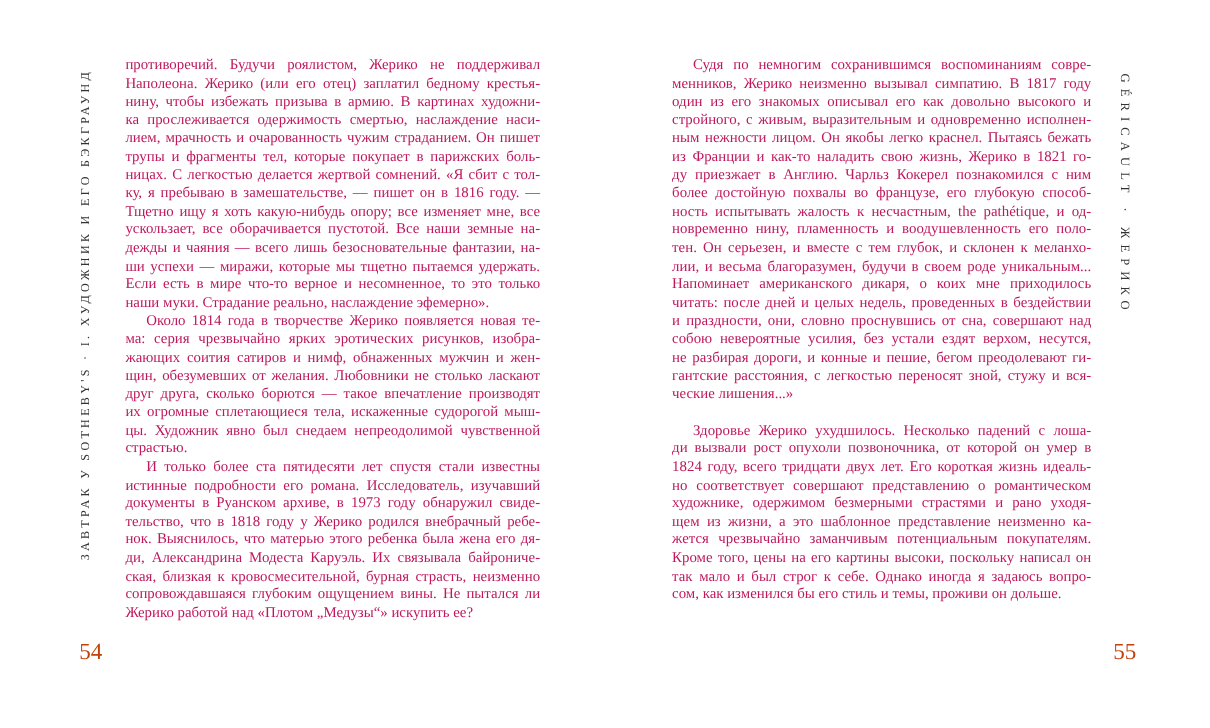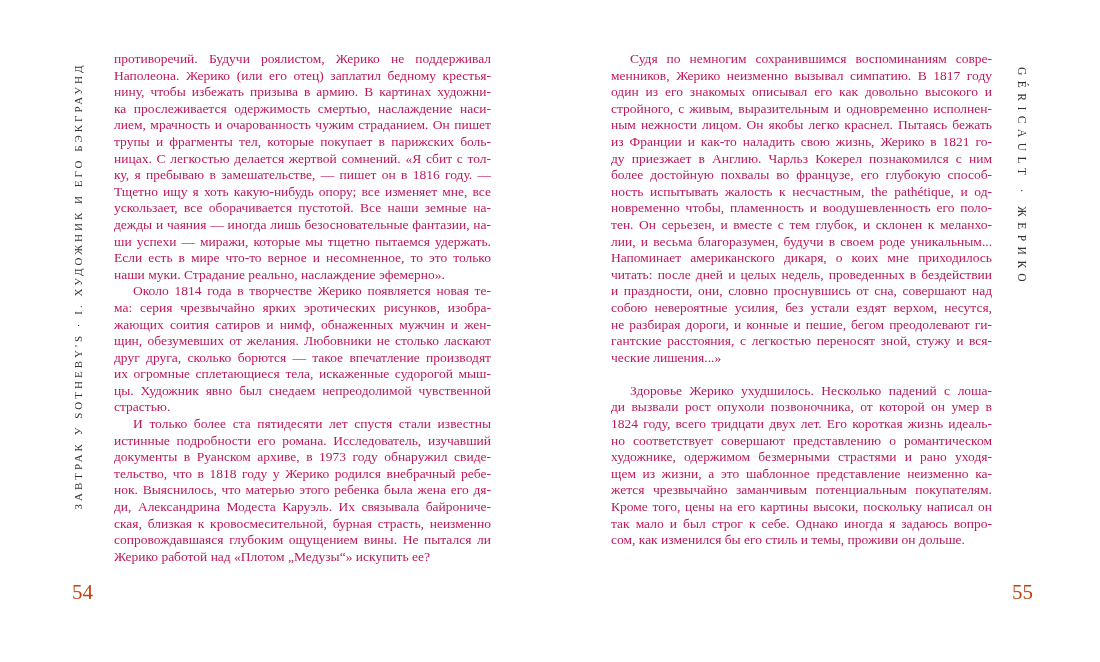--- a/index.html
+++ b/index.html
@@ -77,21 +77,21 @@
         <div class="line">противоречий. Будучи роялистом, Жерико не поддерживал</div>
         <div class="line">Наполеона. Жерико (или его отец) заплатил бедному крестья-</div>
         <div class="line">нину, чтобы избежать призыва в армию. В картинах художни-</div>
         <div class="line">ка прослеживается одержимость смертью, наслаждение наси-</div>
         <div class="line">лием, мрачность и очарованность чужим страданием. Он пишет</div>
         <div class="line">трупы и фрагменты тел, которые покупает в парижских боль-</div>
         <div class="line">ницах. С легкостью делается жертвой сомнений. «Я сбит с тол-</div>
         <div class="line">ку, я пребываю в замешательстве, — пишет он в 1816 году. —</div>
         <div class="line">Тщетно ищу я хоть какую-нибудь опору; все изменяет мне, все</div>
         <div class="line">ускользает, все оборачивается пустотой. Все наши земные на-</div>
-        <div class="line">дежды и чаяния — иногда лишь безосновательные фантазии, на-</div>
+        <div class="line">дежды и чаяния — всего лишь безосновательные фантазии, на-</div>
         <div class="line">ши успехи — миражи, которые мы тщетно пытаемся удержать.</div>
         <div class="line">Если есть в мире что-то верное и несомненное, то это только</div>
         <div class="line last">наши муки. Страдание реально, наслаждение эфемерно».</div>
       </div>
       <div class="paragraph indent">
         <div class="line">Около 1814 года в творчестве Жерико появляется новая те-</div>
         <div class="line">ма: серия чрезвычайно ярких эротических рисунков, изобра-</div>
         <div class="line">жающих соития сатиров и нимф, обнаженных мужчин и жен-</div>
         <div class="line">щин, обезумевших от желания. Любовники не столько ласкают</div>
         <div class="line">друг друга, сколько борются — такое впечатление производят</div>
@@ -116,21 +116,21 @@
       <div class="paragraph indent">
         <div class="line">Судя по немногим сохранившимся воспоминаниям совре-</div>
         <div class="line">менников, Жерико неизменно вызывал симпатию. В 1817 году</div>
         <div class="line">один из его знакомых описывал его как довольно высокого и</div>
         <div class="line">стройного, с живым, выразительным и одновременно исполнен-</div>
         <div class="line">ным нежности лицом. Он якобы легко краснел. Пытаясь бежать</div>
         <div class="line">из Франции и как-то наладить свою жизнь, Жерико в 1821 го-</div>
         <div class="line">ду приезжает в Англию. Чарльз Кокерел познакомился с ним</div>
         <div class="line">более достойную похвалы во французе, его глубокую способ-</div>
         <div class="line">ность испытывать жалость к несчастным, the pathétique, и од-</div>
-        <div class="line">новременно чтобы, пламенность и воодушевленность его поло-</div>
+        <div class="line">новременно нину, пламенность и воодушевленность его поло-</div>
         <div class="line">тен. Он серьезен, и вместе с тем глубок, и склонен к меланхо-</div>
         <div class="line">лии, и весьма благоразумен, будучи в своем роде уникальным...</div>
         <div class="line">Напоминает американского дикаря, о коих мне приходилось</div>
         <div class="line">читать: после дней и целых недель, проведенных в бездействии</div>
         <div class="line">и праздности, они, словно проснувшись от сна, совершают над</div>
         <div class="line">собою невероятные усилия, без устали ездят верхом, несутся,</div>
         <div class="line">не разбирая дороги, и конные и пешие, бегом преодолевают ги-</div>
         <div class="line">гантские расстояния, с легкостью переносят зной, стужу и вся-</div>
         <div class="line last">ческие лишения...»</div>
       </div>

